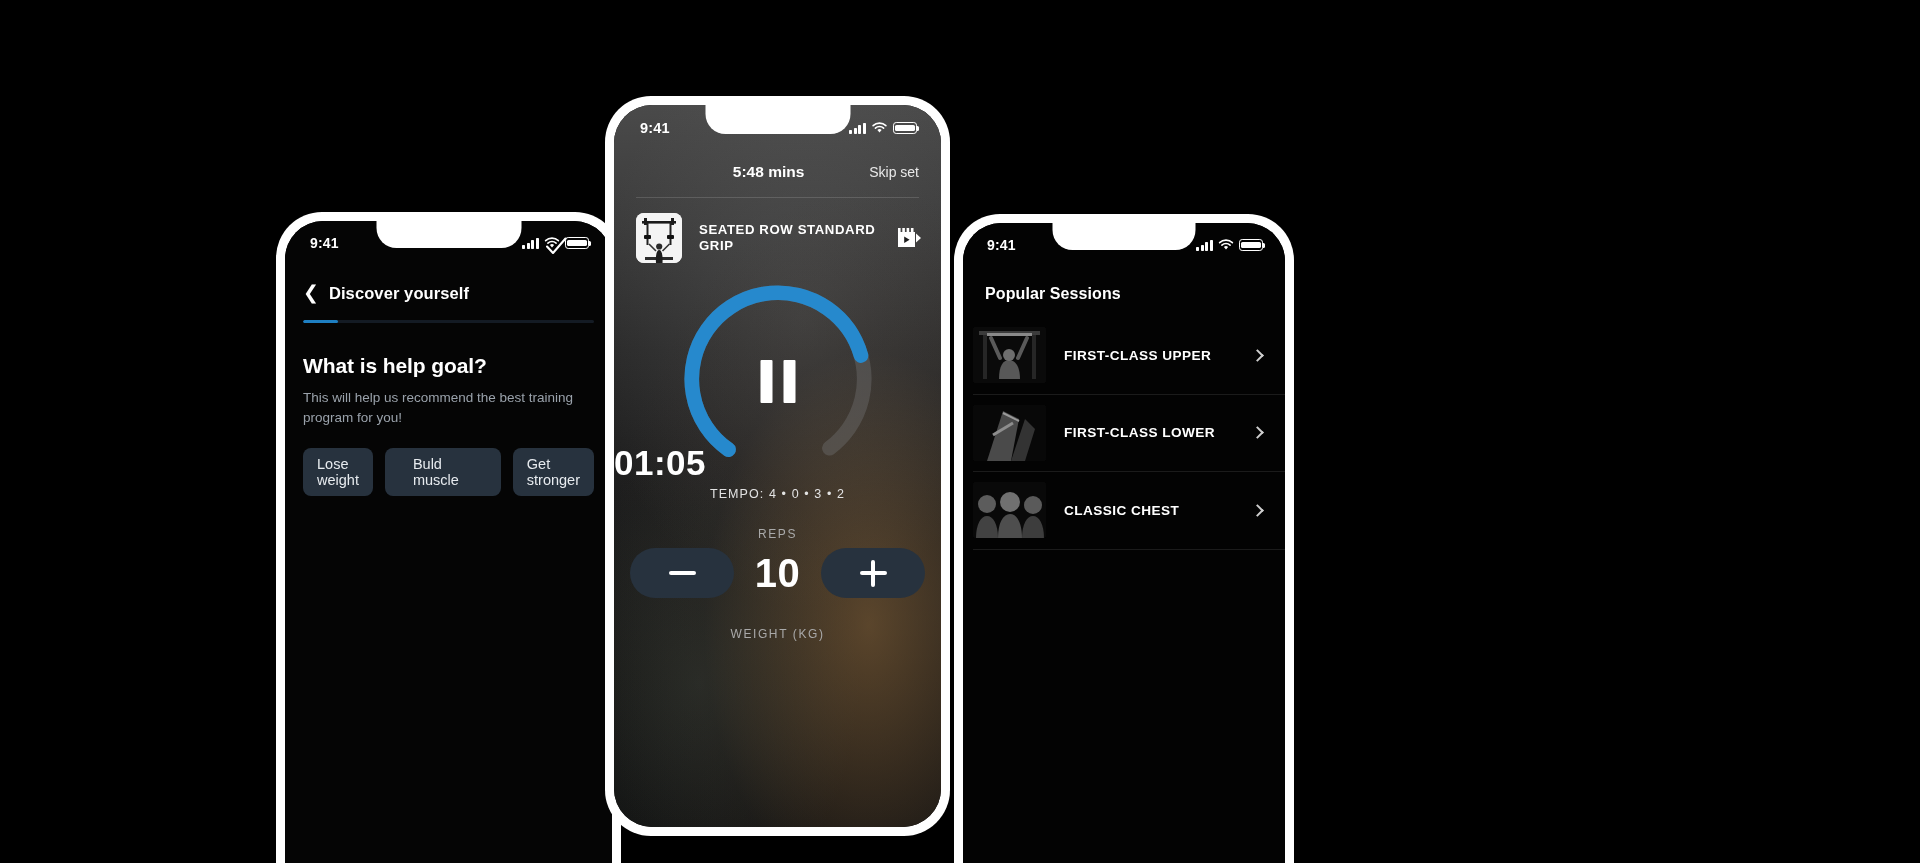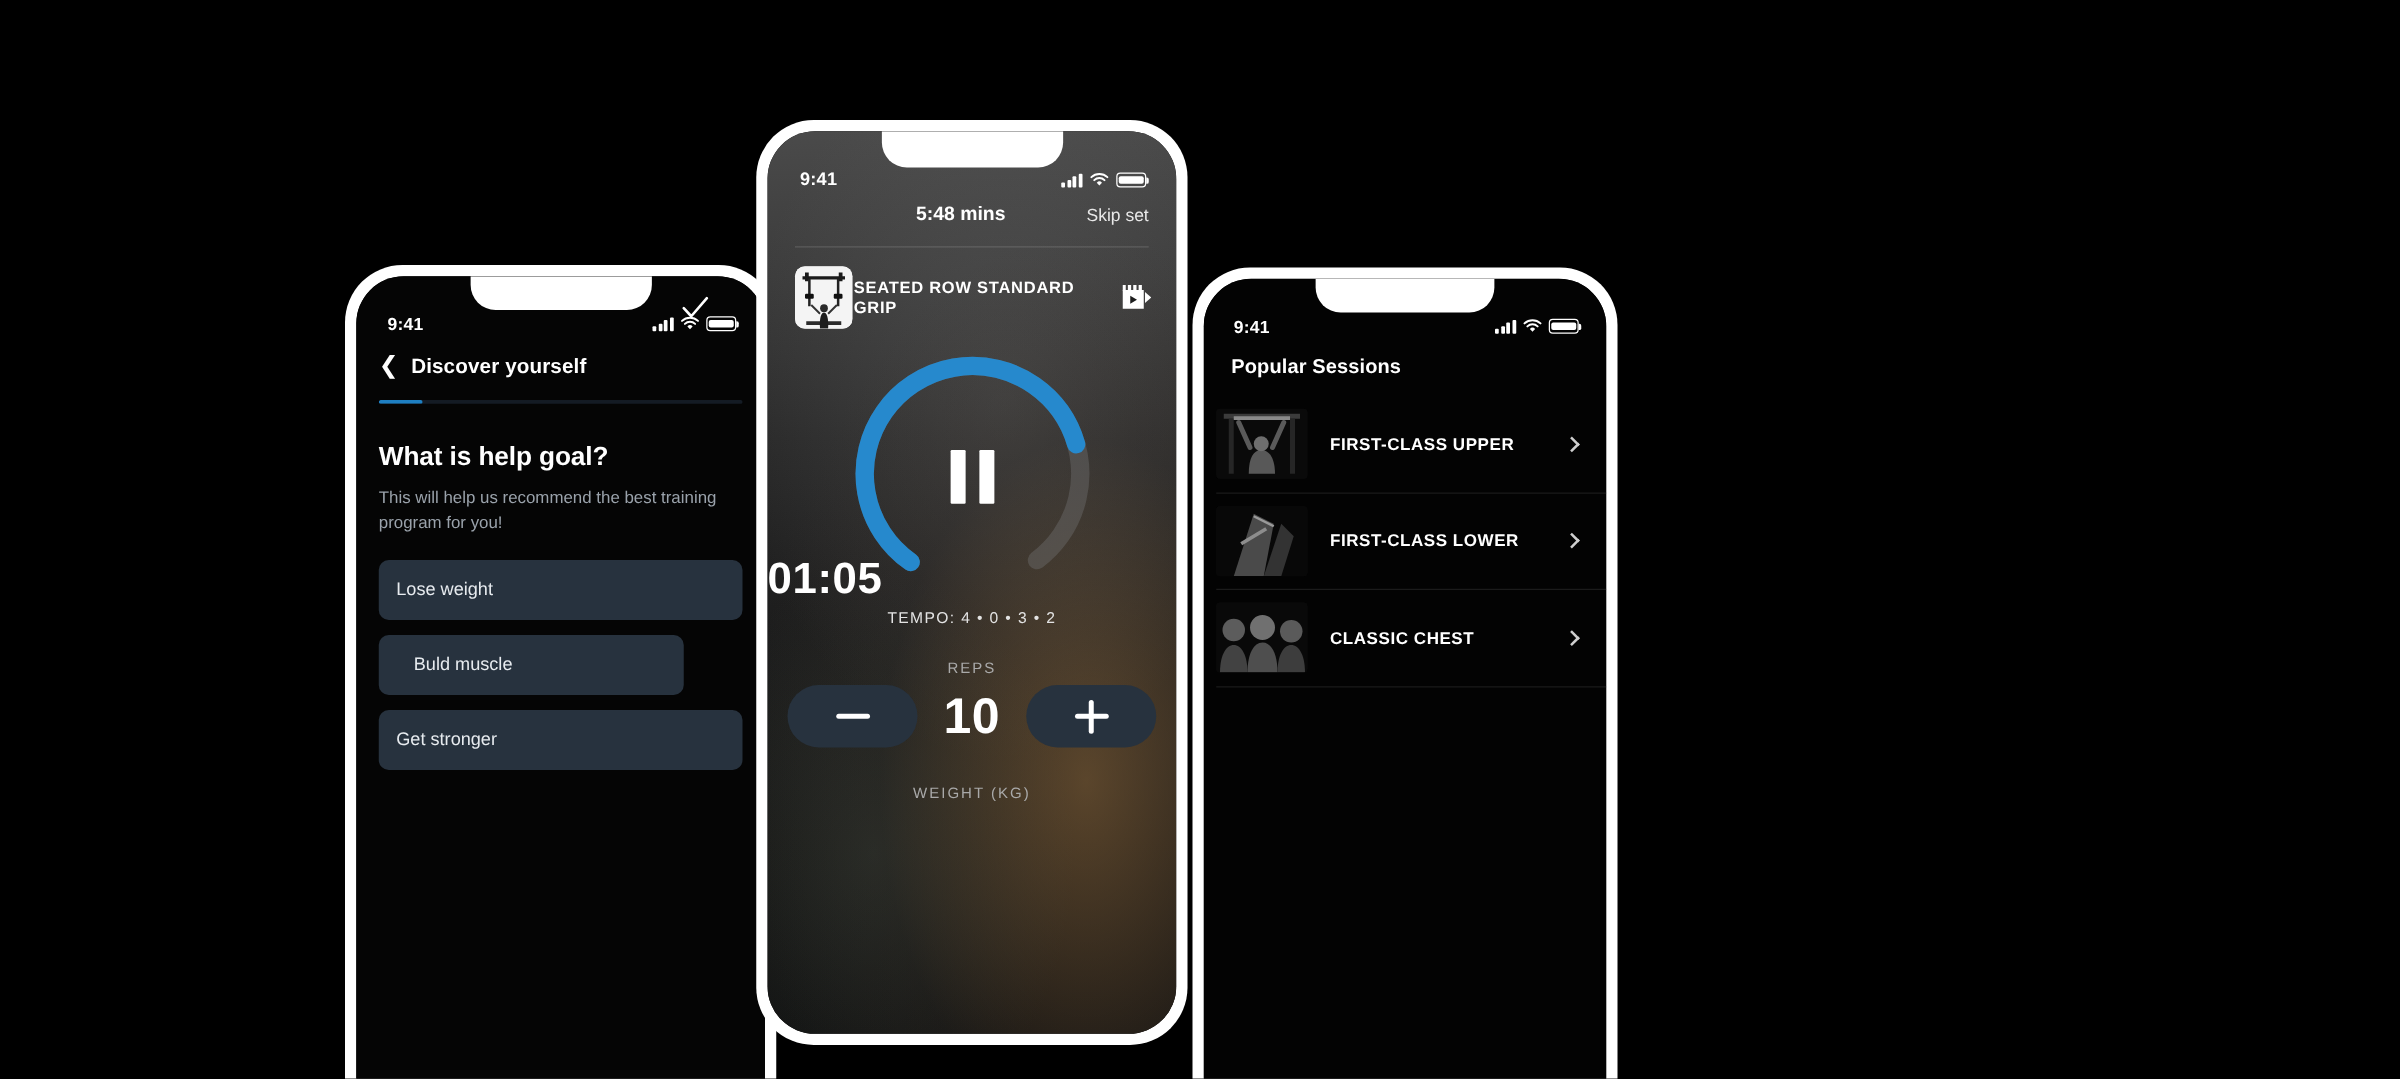--- a/index.html
+++ b/index.html
@@ -6,21 +6,21 @@
   html,body { background:#000; width:1920px; height:863px; overflow:hidden; }
   body { font-family:"Liberation Sans", sans-serif; color:#fff; }
 
   .stage { position:relative; width:1920px; height:863px; background:#000; overflow:hidden; }
 
   
   .phone { position:absolute; border-radius:46px; background:#fff; padding:9px; }
   .phone .screen { position:relative; width:100%; height:100%; border-radius:38px; overflow:hidden; background:#000; }
   .notch { position:absolute; top:0; left:50%; transform:translateX(-50%);
            background:#fff; border-bottom-left-radius:20px; border-bottom-right-radius:20px; z-index:40; }
-  .statusbar { position:absolute; top:16px; left:0; right:0; display:flex; align-items:center;
+  .statusbar { position:absolute; top:0; left:0; right:0; display:flex; align-items:center;
                justify-content:space-between; z-index:30;text-align:center; }
   .sb-time { font-weight:bold; letter-spacing:.2px; }
   .sb-right { display:flex; align-items:center; gap:5px; }
   .bars { display:flex; align-items:flex-end; gap:1.6px; height:11px; }
   .bars i { display:block; width:3px; background:#fff; border-radius:.8px; }
   .bars i:nth-child(1){height:4px} .bars i:nth-child(2){height:6px}
   .bars i:nth-child(3){height:8.5px} .bars i:nth-child(4){height:11px}
   .batt { width:24px; height:11.5px; border:1.6px solid #fff; border-radius:3.2px; position:relative; }
   .batt::after { content:""; position:absolute; right:-3.4px; top:3px; width:2px; height:5px;
                  background:#fff; border-radius:0 1.5px 1.5px 0; }
@@ -31,21 +31,21 @@
   #phone-left .notch { width:145px; height:27px; }
   #phone-left .statusbar { padding:14px 23px 0 25px; font-size:14px; }
   .lp-body { position:absolute; inset:0; background:#050505; padding:0 18px; }
   .lp-nav { display:flex; align-items:center; gap:10px; margin-top:63px; }
   .lp-chevron { font-size:19px; line-height:1; color:#fff; font-weight:300; transform:translateY(-1px); }
   .lp-title { font-size:16.5px; font-weight:bold; letter-spacing:.1px; }
   .lp-progress { position:relative; margin-top:17px; height:3px; background:#141b24; border-radius:2px; overflow:hidden; }
   .lp-progress i { position:absolute; left:0; top:0; bottom:0; background:#1e7fc2; border-radius:2px; }
   .lp-q { font-size:21px; font-weight:bold; margin-top:31px; letter-spacing:-.1px; }
   .lp-sub { font-size:13.5px; color:#9aa2ab; margin-top:10px; line-height:1.45; max-width:282px; }
-  .lp-opts { margin-top:21px; display:flex; flex-direction:column; gap:12px; }
+  .lp-opts { margin-top:21px; display:flex; flex-direction:row; gap:12px; }
   .lp-opt { position:relative; height:48px; border-radius:8px; background:#27323e;
             display:flex; align-items:center; padding:0 14px; font-size:14.5px; color:#e7ebef; }
   .lp-opt.sel { width:244px;padding-left:28px; }
   .lp-check { position:absolute; left:258px; top:12px; width:26px; height:26px; }
 
   
   #phone-right { left:954px; top:214px; width:340px; height:700px; }
   #phone-right .notch { width:143px; height:27px; }
   #phone-right .statusbar { padding:14px 22px 0 24px; font-size:14px; }
   .rp-body { position:absolute; inset:0; background:#030303; }
@@ -70,21 +70,21 @@
         radial-gradient(70% 45% at 26% 80%, rgba(80,96,86,.30) 0%, rgba(0,0,0,0) 70%),
         radial-gradient(90% 55% at 58% 30%, rgba(120,120,120,.28) 0%, rgba(0,0,0,0) 72%),
         linear-gradient(180deg,#4a4a4a 0%,#3c3c3c 16%,#2a2a2a 34%,#1c1c1c 56%,#151413 78%,#101010 100%);
   }
   .cp-top { position:absolute; top:58px; left:0; right:0; padding:0 22px;
             display:flex; align-items:center; }
   .cp-mins { flex:1; text-align:center; font-size:15.5px; font-weight:bold; margin-left:32px; }
   .cp-skip { font-size:14px; color:#e9e9e9; }
   .cp-divider { position:absolute; top:92px; left:22px; right:22px; height:1px;
                 background:rgba(255,255,255,.14); }
-  .cp-ex { position:absolute; top:108px; left:22px; right:20px; display:flex; align-items:center; gap:1px; }
+  .cp-ex { position:absolute; top:108px; left:22px; right:20px; display:flex; align-items:center; gap:17px; }
   .cp-exthumb { width:46px; height:50px; border-radius:8px; background:#f2f2f2; position:none;
                 flex:none; overflow:hidden; position:relative; }
   .cp-exname { flex:1; font-size:13.2px; font-weight:bold; letter-spacing:.6px; line-height:1.25; }
   .cp-vid { width:23px; height:20px; flex:none; }
 
   .cp-ring { position:absolute; top:176px; left:50%; transform:translateX(-50%); width:196px; height:196px; }
   .cp-pause { position:absolute; top:255px; left:50%; transform:translateX(-50%);
               display:flex; gap:11px; }
   .cp-pause i { display:block; width:12px; height:43px; background:#fff; border-radius:1px; }
   .cp-time { position:absolute; top:338px; left:0; right:0; 

